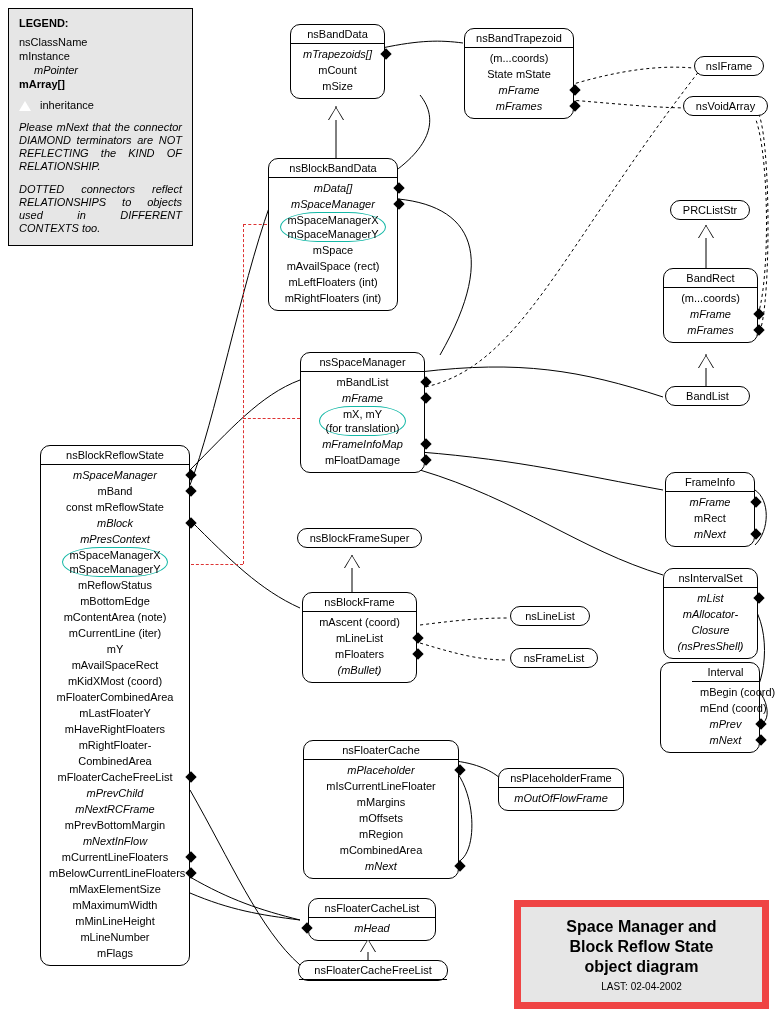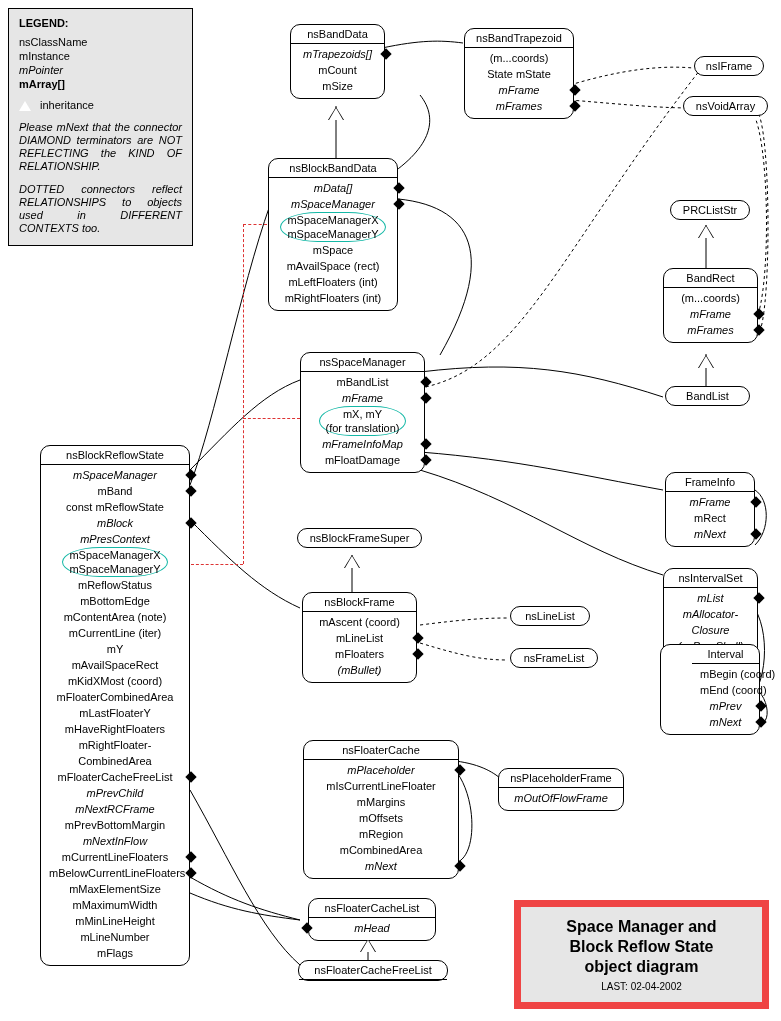--- a/index.html
+++ b/index.html
@@ -16,21 +16,21 @@
     position: absolute;
     left: 8px; top: 8px;
     width: 185px;
     padding: 8px 10px 10px 10px;
     background: #e6e6e6;
     border: 1px solid #000;
     box-sizing: border-box;
   }
   .legend-title { font-weight: bold; margin-bottom: 6px; }
   .legend-line { line-height: 14px; }
-  .legend-line.italic { font-style: italic; }
+  .legend-line.italic { font-style: italic; margin-left: 15px; }
   .legend-line.bold { font-weight: bold; }
   .inh-row { margin-top: 8px; }
   .tri {
     display: inline-block;
     width: 0; height: 0;
     border-left: 6px solid transparent;
     border-right: 6px solid transparent;
     border-bottom: 10px solid #fff;
     position: relative;
     margin-right: 6px;
@@ -286,21 +286,21 @@
 </div>
 
 <div class="cls" style="left:663px; top:568px; width:95px;">
   <div class="cls-title">nsIntervalSet</div>
   <div class="attrs">
       <div class="attr italic">mList<span class="diamond right"></span></div>
       <div class="attr italic">mAllocator-<br>Closure<br>(nsPresShell)</div>
     </div>
 </div>
 
-<div class="cls" style="left:660px; top:644px; width:100px;padding-left:31px;">
+<div class="cls" style="left:660px; top:662px; width:100px;padding-left:31px;">
   <div class="cls-title">Interval</div>
   <div class="attrs">
       <div class="attr">mBegin (coord)</div>
       <div class="attr">mEnd (coord)</div>
       <div class="attr italic">mPrev<span class="diamond right"></span></div>
       <div class="attr italic">mNext<span class="diamond right"></span></div>
     </div>
 </div>
 
 <div class="cls" style="left:297px; top:528px; width:125px;">

